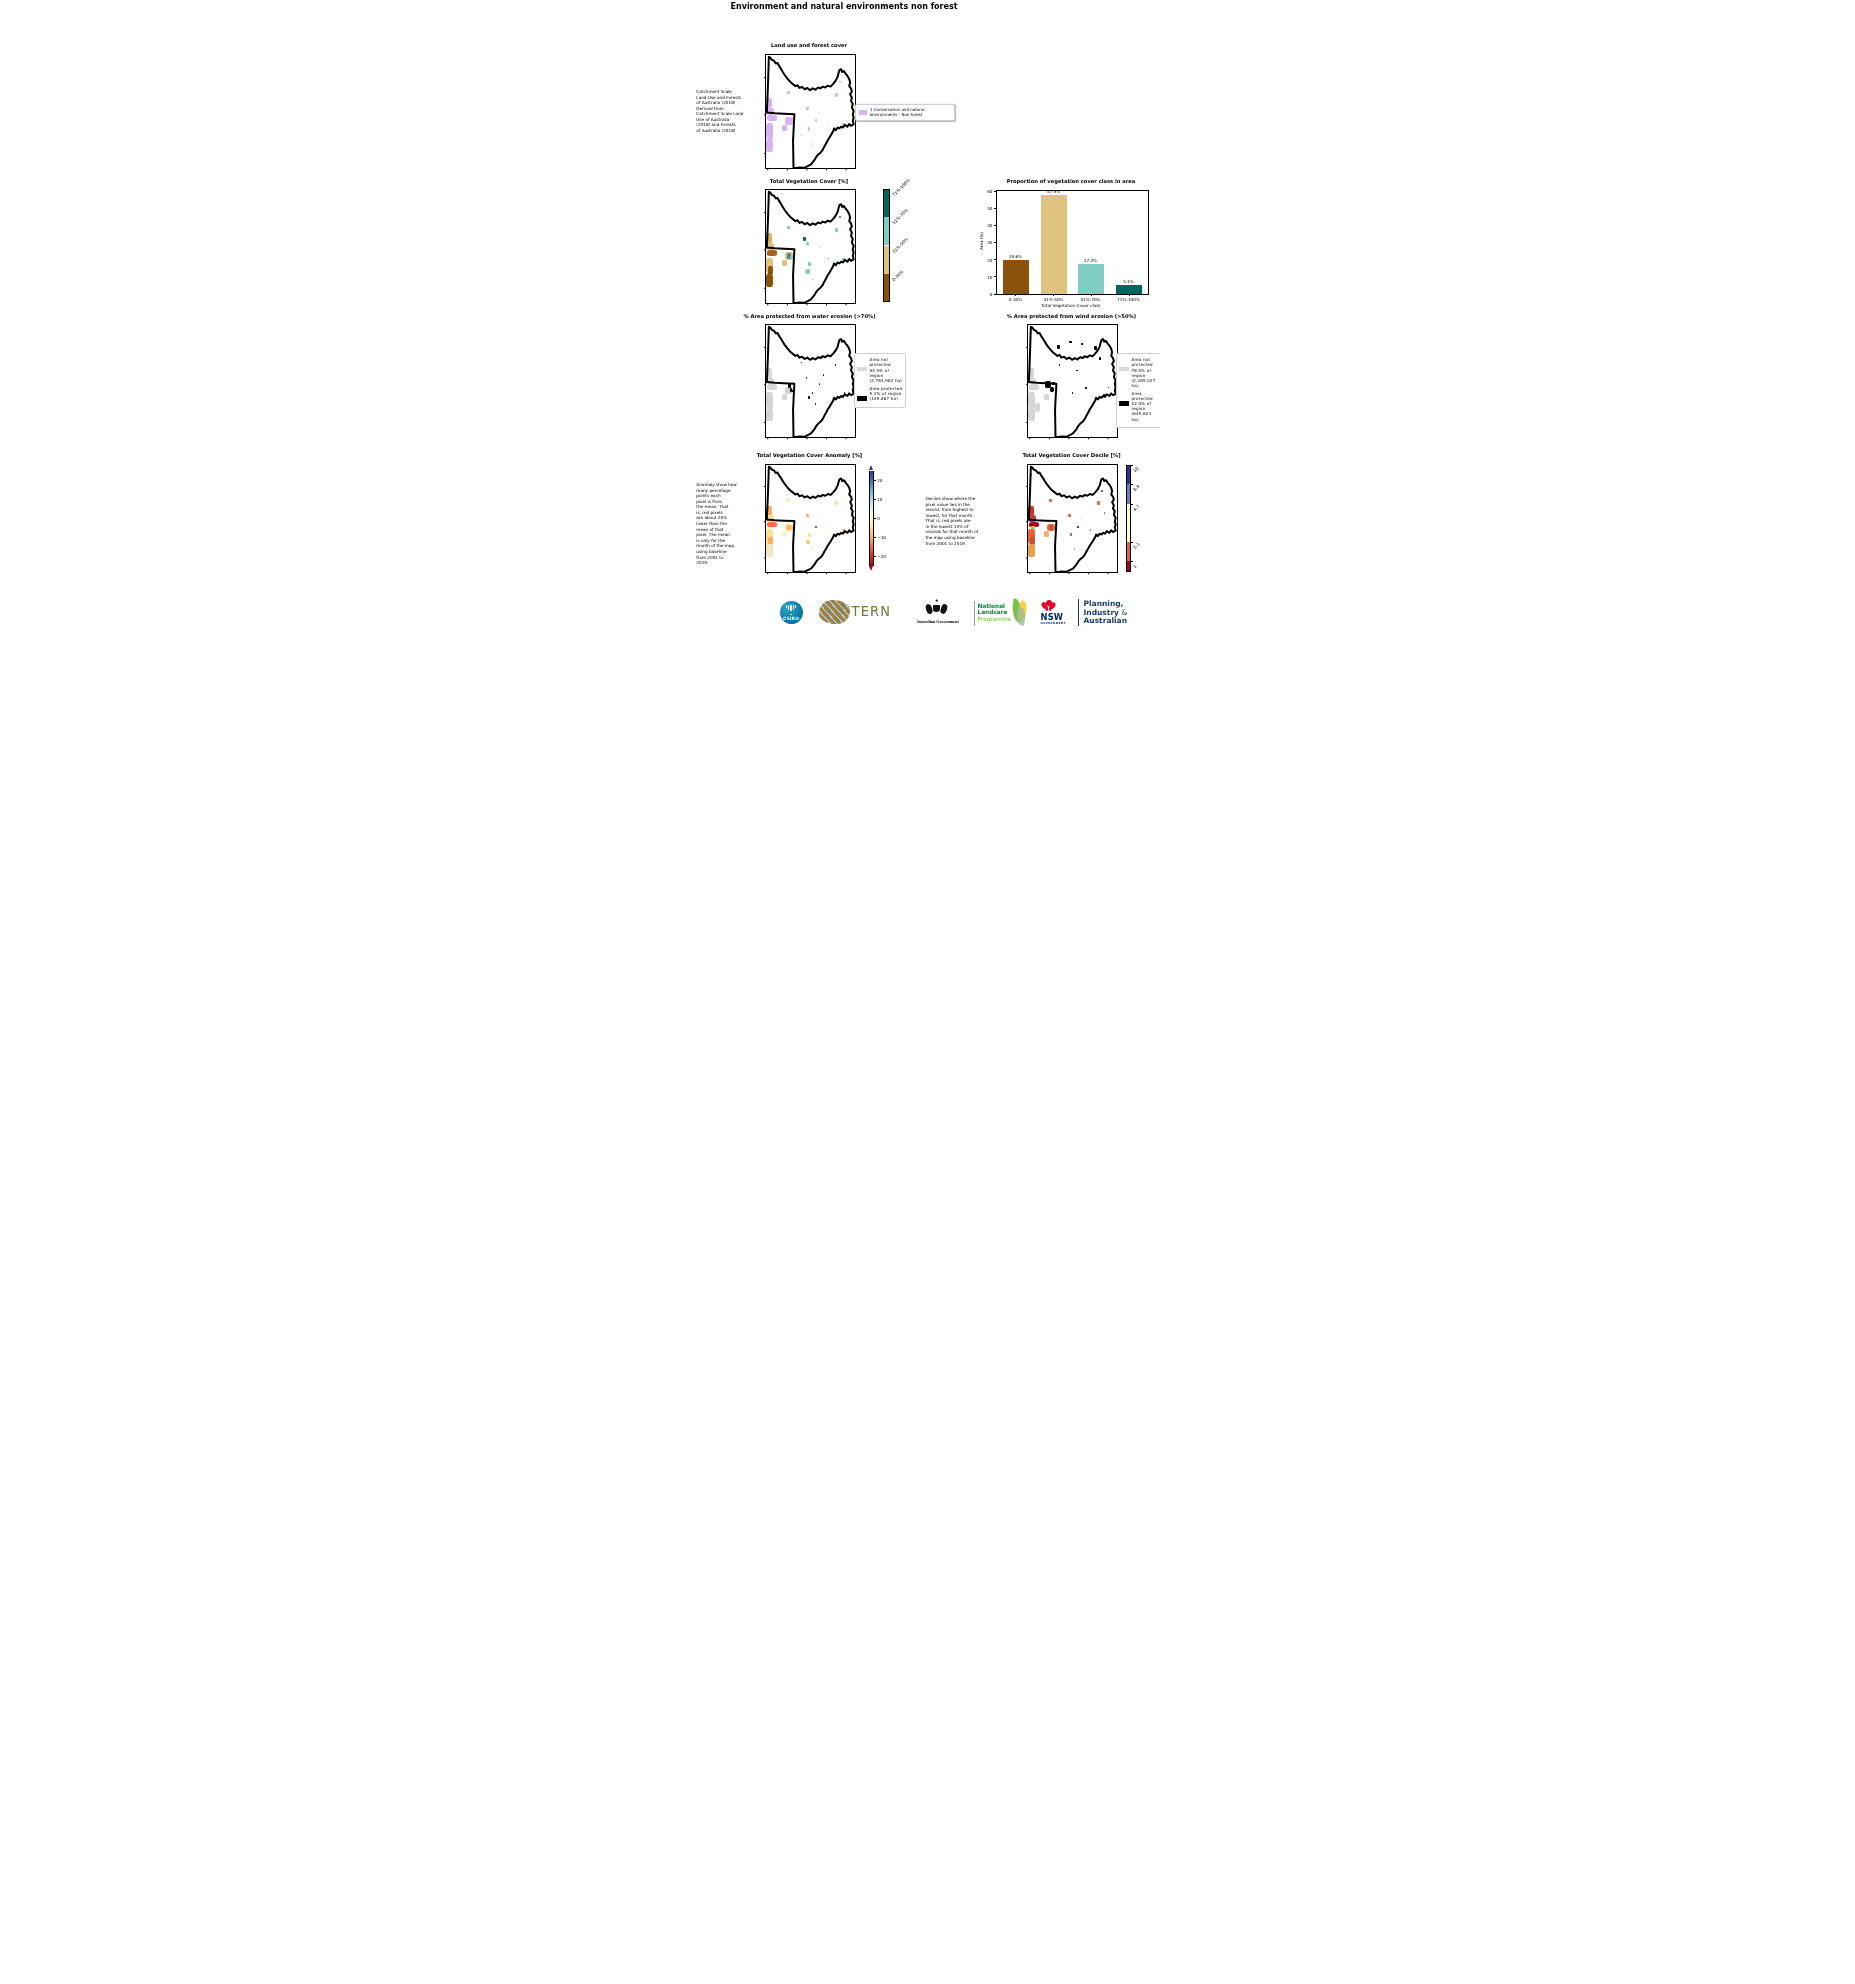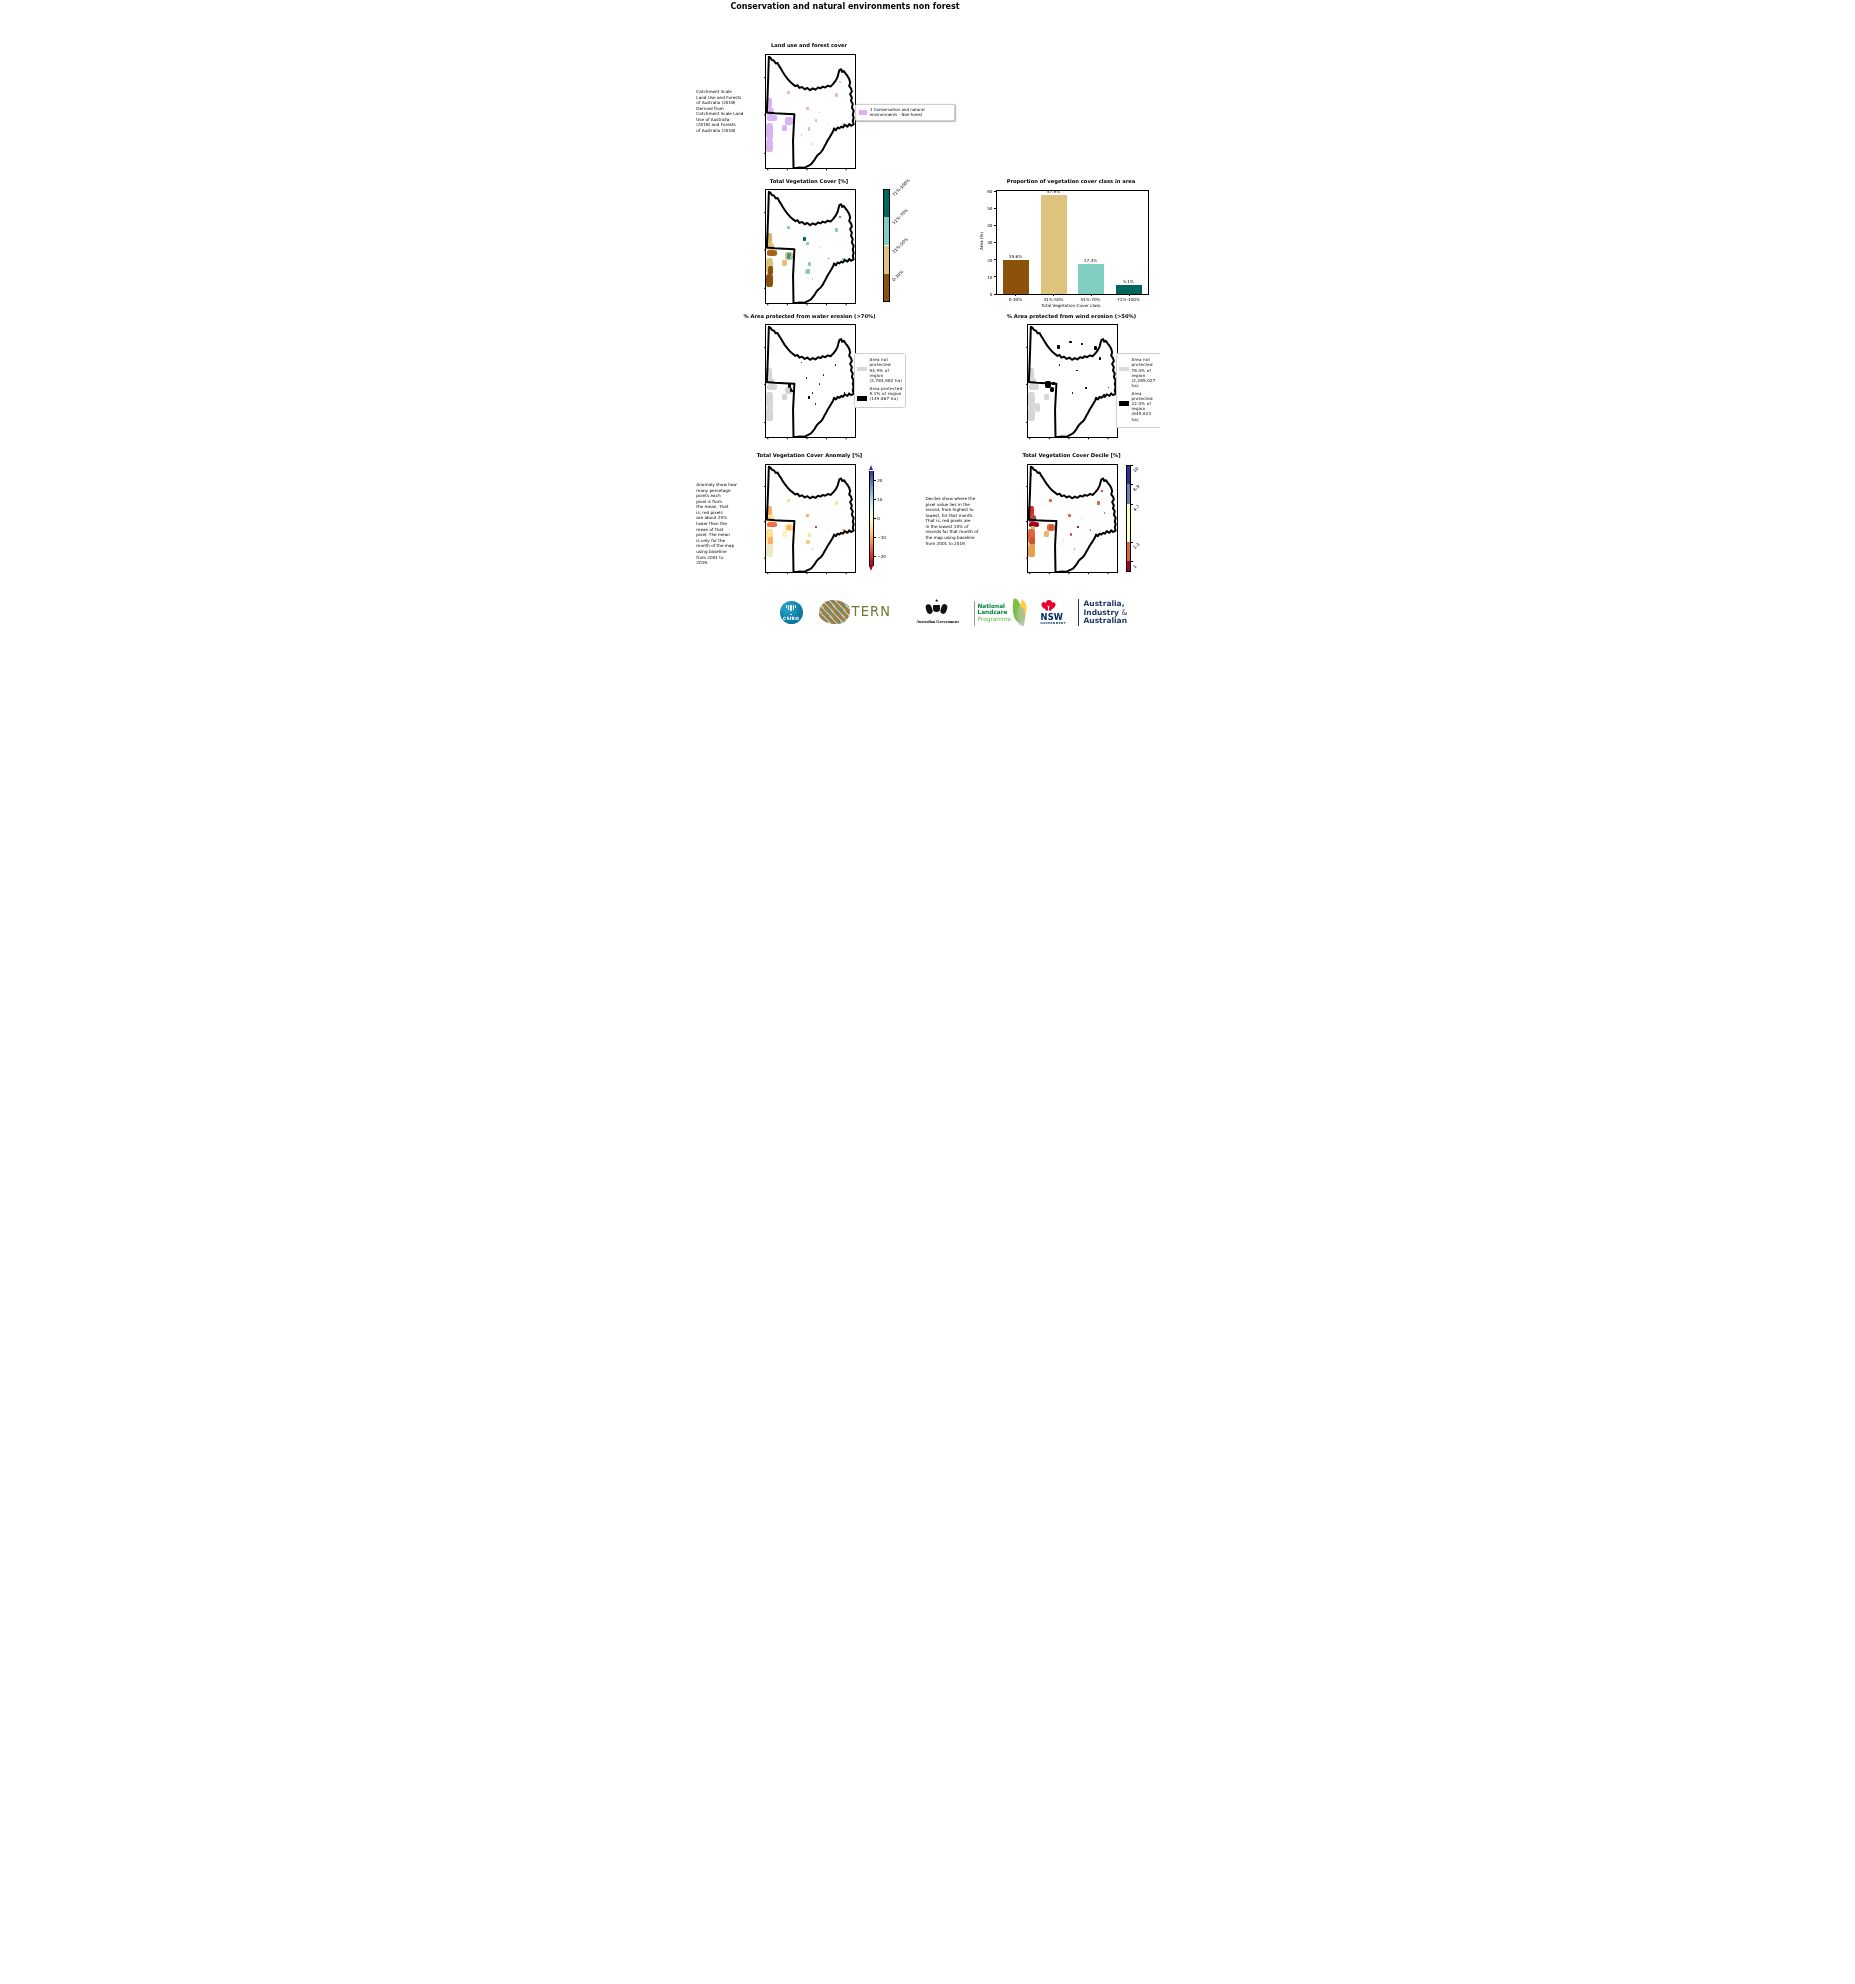--- a/index.html
+++ b/index.html
@@ -67,21 +67,21 @@
 <body>
 
 <svg width="0" height="0" style="position:absolute">
   <defs>
     <path id="region-outline" d="M 3.2,2 L 5,3 6.5,5.5 9,6.5 11,9.5 13,9 14.5,12 16.5,15 18.5,18.5 21,22.5 24,26.5 27,30 30,32.5 33,35 35.5,34 37.5,37 40.5,36 43.5,38.5 46.5,37 49.5,39.5 52.5,37.5 55.5,39 58.5,36.5 61.5,37.5 63.5,35.5 66.5,36.5 69.5,34.5 72.5,35.5 75.5,32.5 78.5,28.5 80.5,24.5 81.5,20.5 82.5,17 84.5,16 85.5,19 87.5,18 89.5,21 91.5,23.5 93.5,27 94.5,31 93.5,35 95.5,37.5 96.5,41 94.5,44 96.5,48 95.5,51.5 97.5,55 96.5,59 98.5,63 97.5,67 98.5,70.5 97.5,74 98.5,78 95.5,79.5 93.5,77.5 91.5,80.5 88.5,78.5 86.5,81.5 84.5,80.5 82.5,82.5 80.5,81.5 78.5,84.5 76.5,82.5 75.5,85.5 73.5,89 71.5,92.5 69.5,95.5 67.5,99.5 65.5,103 63.5,107 61.5,109.5 58.5,112 56.5,114.5 54.5,118 52.5,120.5 50.5,123 47.5,124.5 44.5,126 42.5,126.8 38,126.5 34,126.9 30.9,126.6 30.4,96 31.9,66.6 20,66.1 10,65.6 0.9,64.6 1.6,50 2.4,28 3.2,2 Z" fill="none" stroke="#000" stroke-width="2" vector-effect="non-scaling-stroke" stroke-linejoin="round"></path>
   </defs>
 </svg>
 
 <div id="page">
 
-  <div class="main-title">Conservation and natural environments non forest</div>
+  <div class="main-title">Environment and natural environments non forest</div>
 
   <div class="panel-title" style="left:69px;top:42px;width:89px;">Land use and forest cover</div>
   <div class="note" style="left:0.8px;top:89px;width:69px;"> Catchment Scale
 Land Use and Forests
 of Australia (2018)
 Derived from
 Catchment Scale Land
 Use of Australia
 (2018) and Forests
 of Australia (2018)</div>
@@ -490,19 +490,19 @@
     <i style="left:8.7px;top:3.2px;width:4.8px;height:7.1px;transform:rotate(35deg);"></i>
     <i style="left:3.6px;top:5.6px;width:3.2px;height:6.4px;transform:rotate(-12deg);"></i>
     <i style="left:7.5px;top:5.6px;width:3.2px;height:6.4px;transform:rotate(12deg);"></i>
   </div>
   <div class="nsw-text" style="left:345px;top:612px;">NSW</div>
   <div class="nsw-sub" style="left:345px;top:622px;">GOVERNMENT</div>
 
   <div class="vdiv" style="left:382px;top:599px;height:27px;background:#1b3a68;"></div>
 
   <div class="planning" style="left:388px;top:600px;">
-    <div>Australia,</div>
+    <div>Planning,</div>
     <div><span>Industry </span><span class="amp">&amp;</span></div>
     <div>Australian</div>
   </div>
 
 </div>
 
 
 </body></html>

